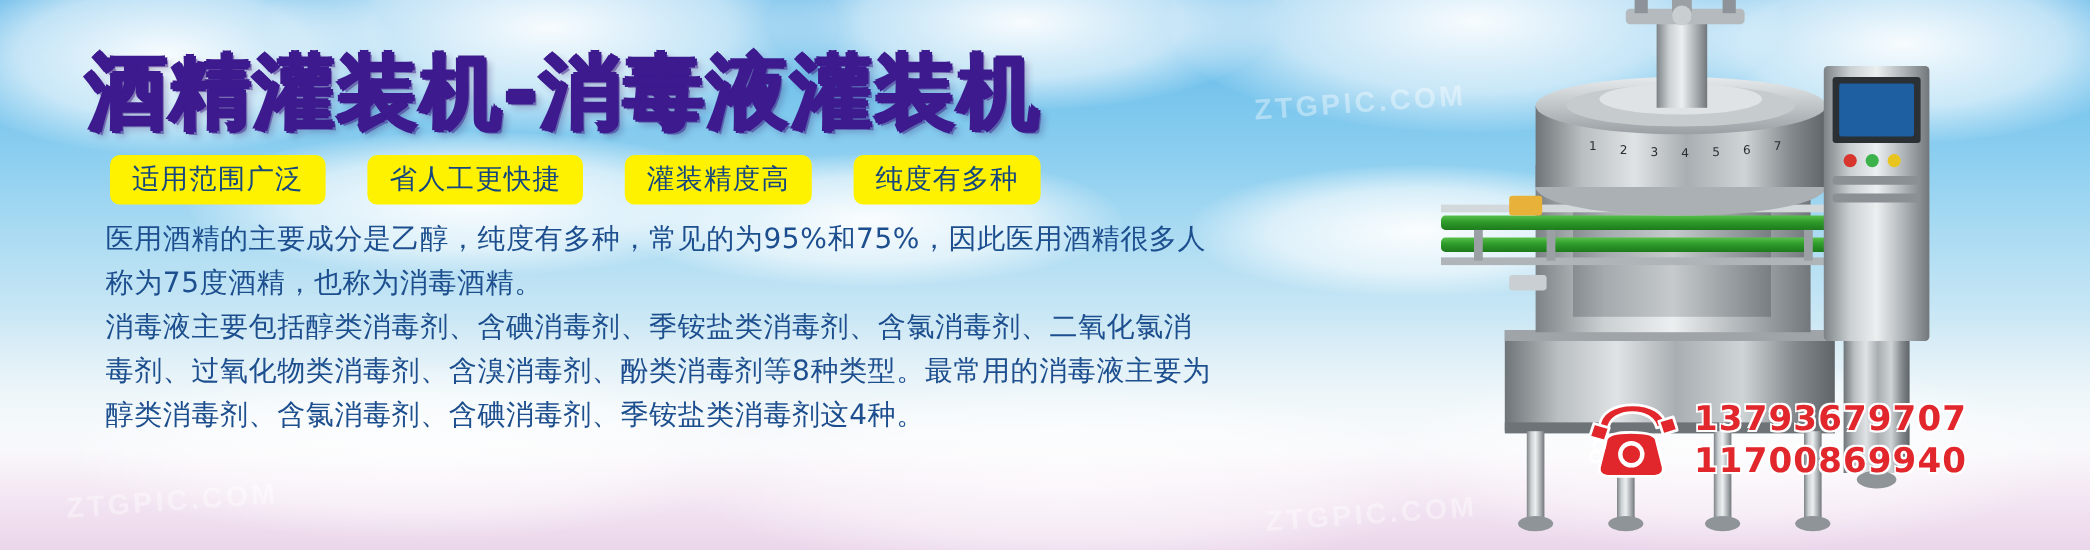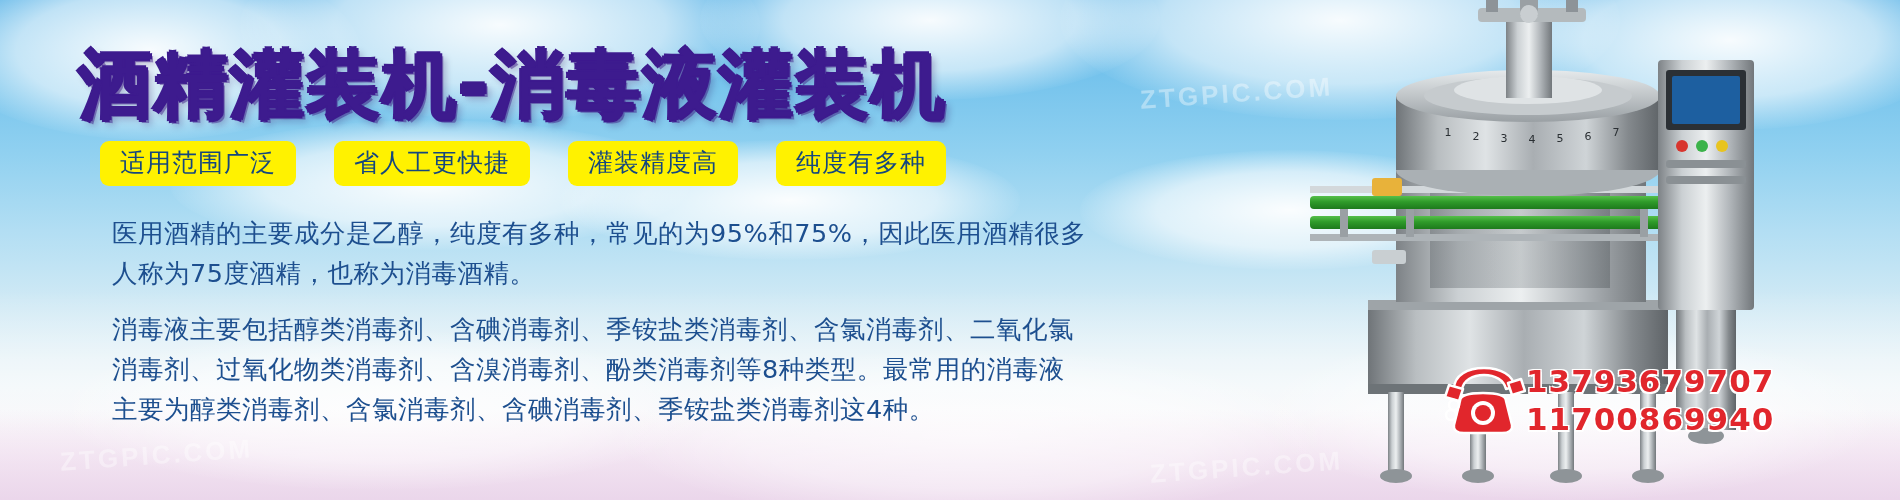--- a/index.html
+++ b/index.html
@@ -94,38 +94,39 @@
     position: absolute;
     left: 96px;
     top: 197px;
     width: 1010px;
     color: #1d4f8f;
     font-size: 25.5px;
     line-height: 40px;
     letter-spacing: 0.5px;
     font-family: "DejaVu Sans", "Liberation Sans", sans-serif;
   }
-  #copy p { margin: 16px; }
+  #copy p { margin: 0; }
 
   
   #machine {
     position: absolute;
     right: 70px;
     bottom: 0;
     width: 520px;
     height: 500px;
   }
 
   
   #phone-block {
     position: absolute;
     left: 1440px;
     top: 362px;
     display: flex;
     align-items: center;
+    gap: 14px;
     z-index: 40;
   }
   #phone-icon { width: 86px; height: 74px; flex: 0 0 auto; }
   #phone-numbers {
     color: #e1262c;
     font-size: 31px;
     line-height: 38px;
     font-weight: bold;
     letter-spacing: 1px;
     text-shadow: 1.5px 1.5px 0 #ffffff, -1.5px -1.5px 0 #ffffff,

